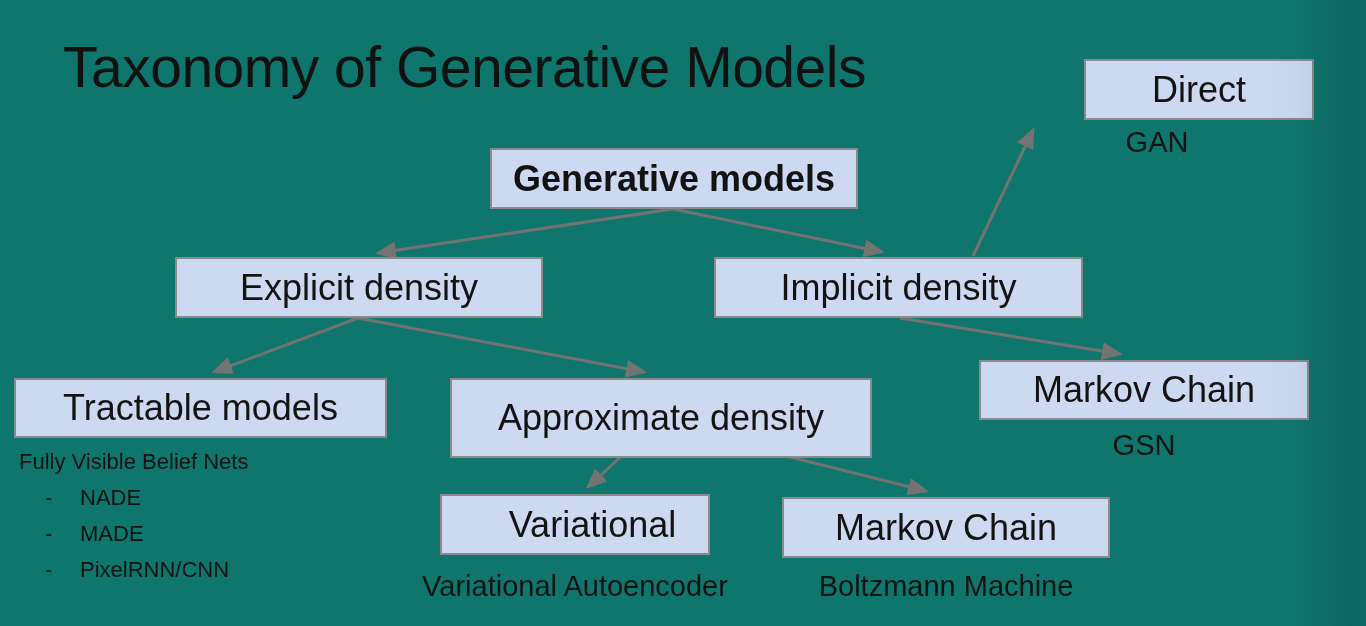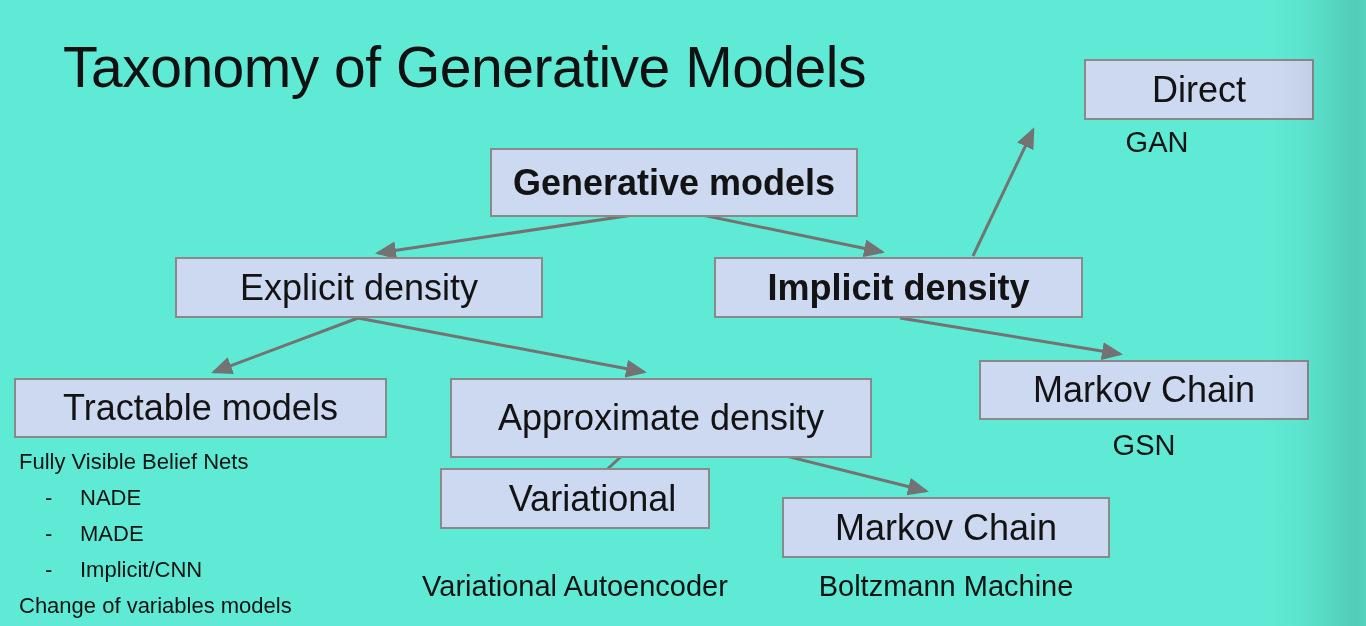--- a/index.html
+++ b/index.html
@@ -5,21 +5,21 @@
   :root{
     --box-fill:#ccd9f1;
     --box-border:#8a8a8a;
     --arrow:#737373;
     --text:#131313;
   }
   html,body{margin:0;padding:0;background:#ffffff;}
   .slide{
     position:relative;
     width:1366px;height:626px;
-    background:#5eead4;
+    background:#0f766e;
     overflow:hidden;
     font-family:"Liberation Sans",sans-serif;
     color:var(--text);
   }
   .title{
     position:absolute;left:63px;top:34px;
     font-size:57px;letter-spacing:-0.5px;
     color:#111;white-space:nowrap;
   }
   .edges{
@@ -27,28 +27,28 @@
     pointer-events:none;
   }
   .node{
     position:absolute;box-sizing:border-box;
     background:var(--box-fill);
     border:2px solid var(--box-border);
     display:flex;align-items:center;justify-content:center;
     font-size:36px;line-height:1;white-space:nowrap;
   }
   .node.bold{font-weight:bold;}
-  .n-generative{left:490px;top:148px;width:368px;height:69px;}
+  .n-generative{left:490px;top:148px;width:368px;height:61px;}
   .n-explicit{left:175px;top:257px;width:368px;height:61px;}
-  .n-implicit{left:714px;top:257px;width:369px;height:61px;font-weight:bold;}
+  .n-implicit{left:714px;top:257px;width:369px;height:61px;}
   .n-direct{left:1084px;top:59px;width:230px;height:61px;}
   .n-tractable{left:14px;top:378px;width:373px;height:60px;}
   .n-approximate{left:450px;top:378px;width:422px;height:80px;}
   .n-markov-gsn{left:979px;top:360px;width:330px;height:60px;}
-  .n-variational{left:440px;top:468px;width:270px;height:61px;padding-left:35px;}
+  .n-variational{left:440px;top:494px;width:270px;height:61px;padding-left:35px;}
   .n-markov-bm{left:782px;top:497px;width:328px;height:61px;}
   .annot{
     position:absolute;text-align:center;
     font-size:29px;line-height:1.1;white-space:nowrap;
   }
   .a-gan{left:1042px;top:127px;width:230px;}
   .a-gsn{left:979px;top:430px;width:330px;}
   .a-vae{left:400px;top:571px;width:350px;}
   .a-bm{left:782px;top:571px;width:328px;}
   .notes{
@@ -126,19 +126,18 @@
 
   <div class="notes">
     <div class="notes-heading">Fully Visible Belief Nets</div>
     <div class="notes-item">
       <span class="dash">-</span><span>NADE</span>
     </div>
     <div class="notes-item">
       <span class="dash">-</span><span>MADE</span>
     </div>
     <div class="notes-item">
-      <span class="dash">-</span><span>Implicit/CNN</span>
+      <span class="dash">-</span><span>PixelRNN/CNN</span>
     </div>
-    <div class="notes-footer">Change of variables models</div>
   </div>
 
   <div class="edge-shade"></div>
 </div>
 
 </body></html>

